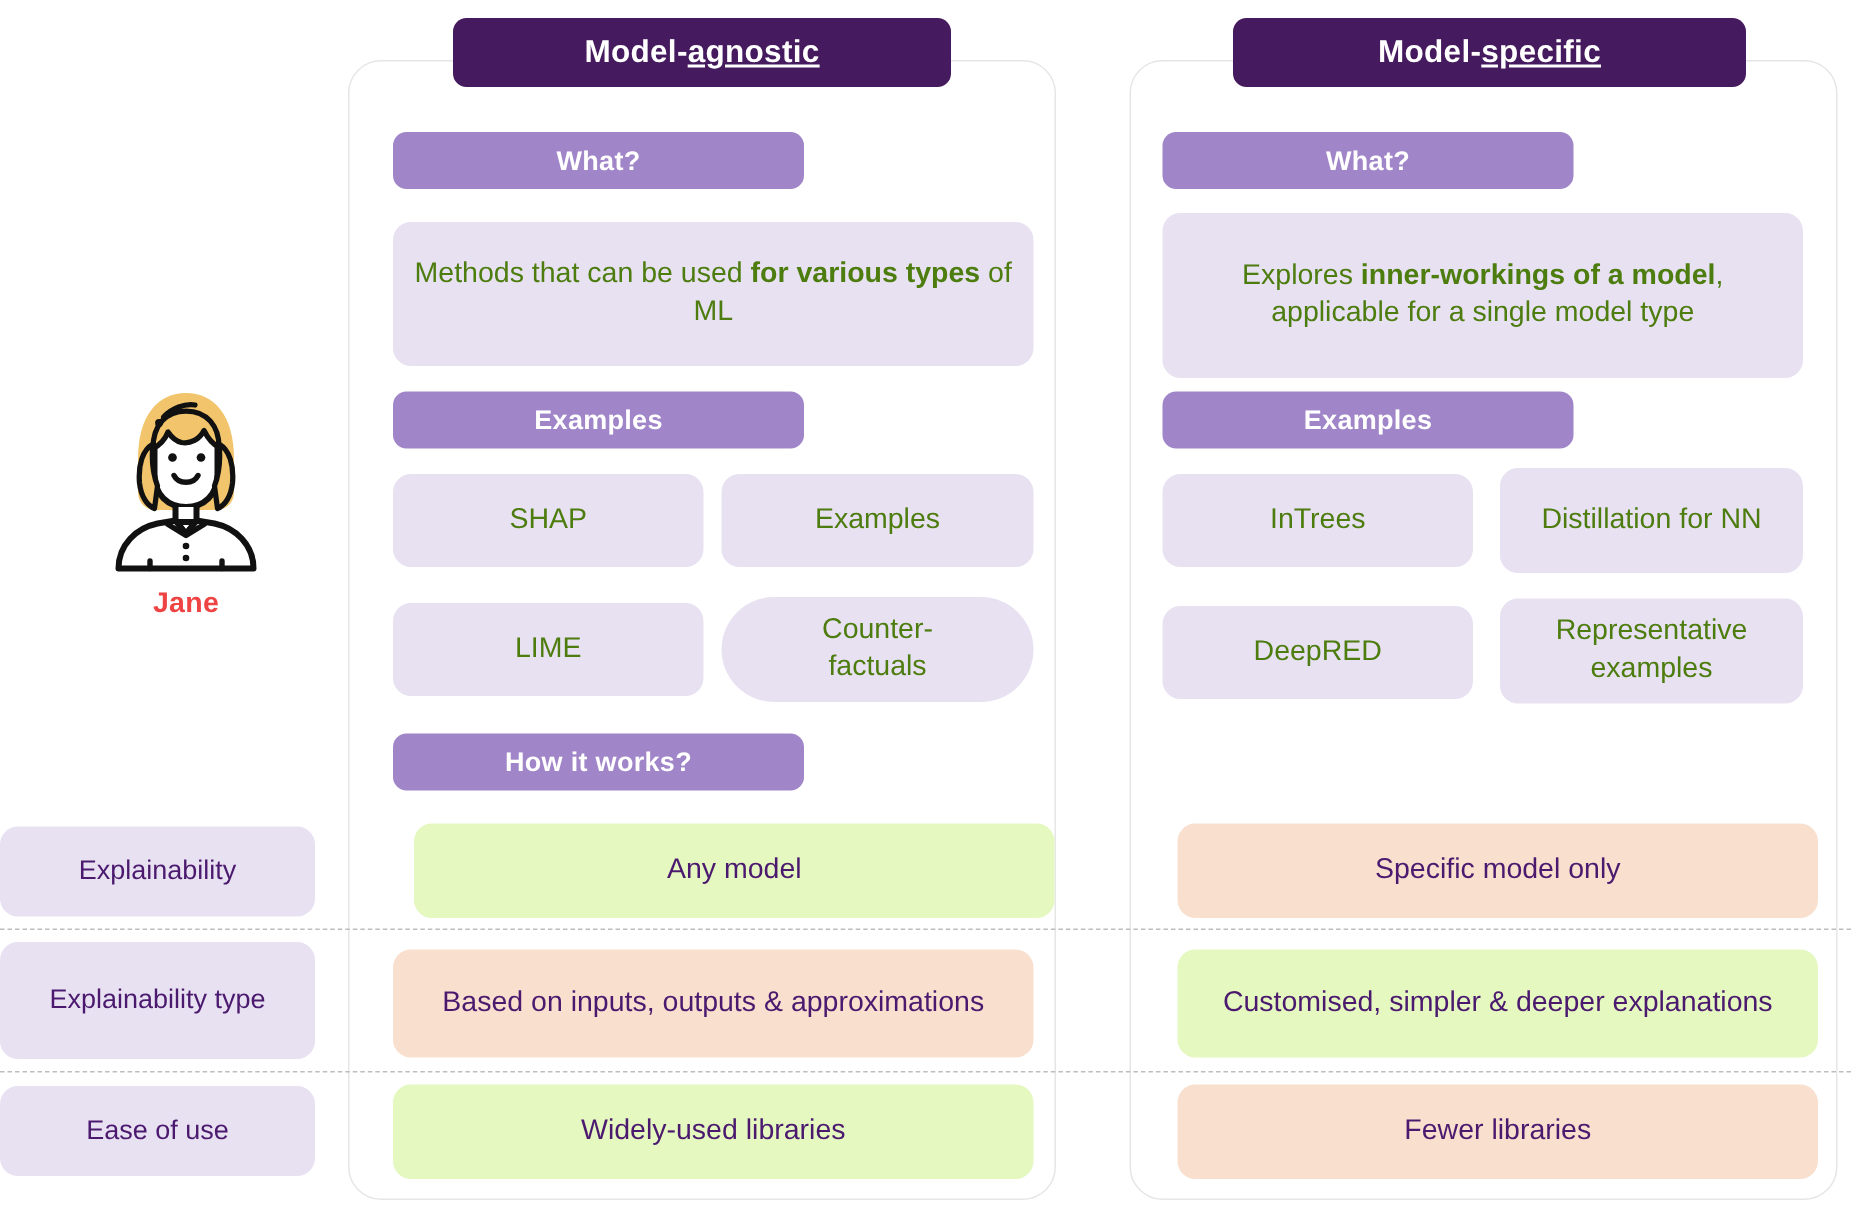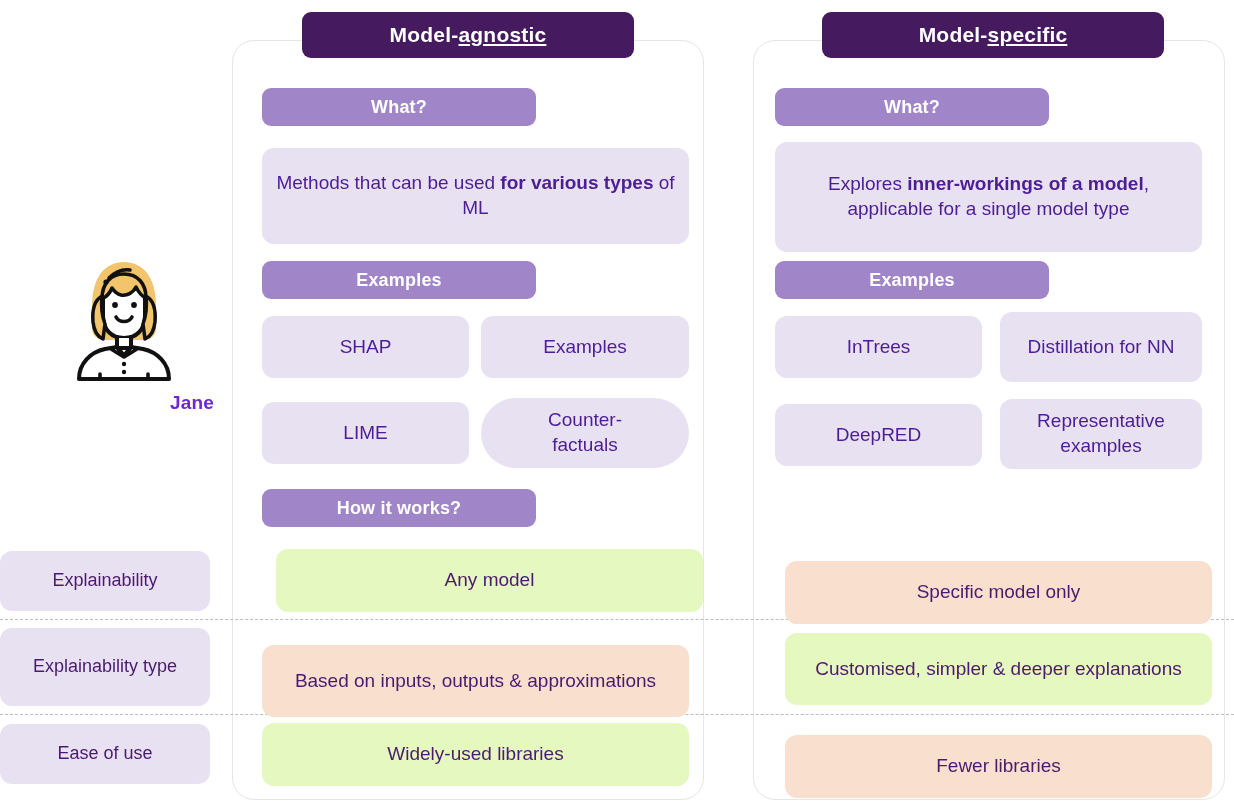--- a/index.html
+++ b/index.html
@@ -25,23 +25,22 @@
   }
   #persona .avatar-wrap {
     width: 130px;
     height: 130px;
     margin: 0 auto;
   }
   #persona .persona-name {
     margin-top: 10px;
     font-size: 19px;
     font-weight: bold;
-    color: #6d28d9;
+    color: #ef4444;
     letter-spacing: .2px;
-    text-align: right;
   }
 
   
   .card {
     position: absolute;
     top: 40px;
     height: 760px;
     border: 1.5px solid #E6E6E6;
     border-radius: 22px;
     background: #ffffff;
@@ -82,21 +81,21 @@
     align-items: center;
     justify-content: center;
     letter-spacing: .2px;
   }
 
   
   .lav-box {
     position: absolute;
     background: #E8E1F2;
     border-radius: 12px;
-    color: #4c1d95;
+    color: #4d7c0f;
     font-size: 19px;
     display: flex;
     align-items: center;
     justify-content: center;
     text-align: center;
     line-height: 1.3;
     padding: 0 12px;
     box-sizing: border-box;
   }
   .lav-box b { font-weight: bold; }
@@ -127,21 +126,21 @@
     font-size: 19px;
     display: flex;
     align-items: center;
     justify-content: center;
     text-align: center;
     line-height: 1.3;
     padding: 0 14px;
     box-sizing: border-box;
   }
   .verdict.good { background: #E4F8C0; }
-  .verdict.bad  { background: #F8DFCE; margin-top: 12px; }
+  .verdict.bad  { background: #F8DFCE; }
 
   
   .sep {
     position: absolute;
     left: 0px;
     width: 1234px;
     border-top: 1.5px dashed #BDBDBD;
     height: 0;
   }
 </style>

